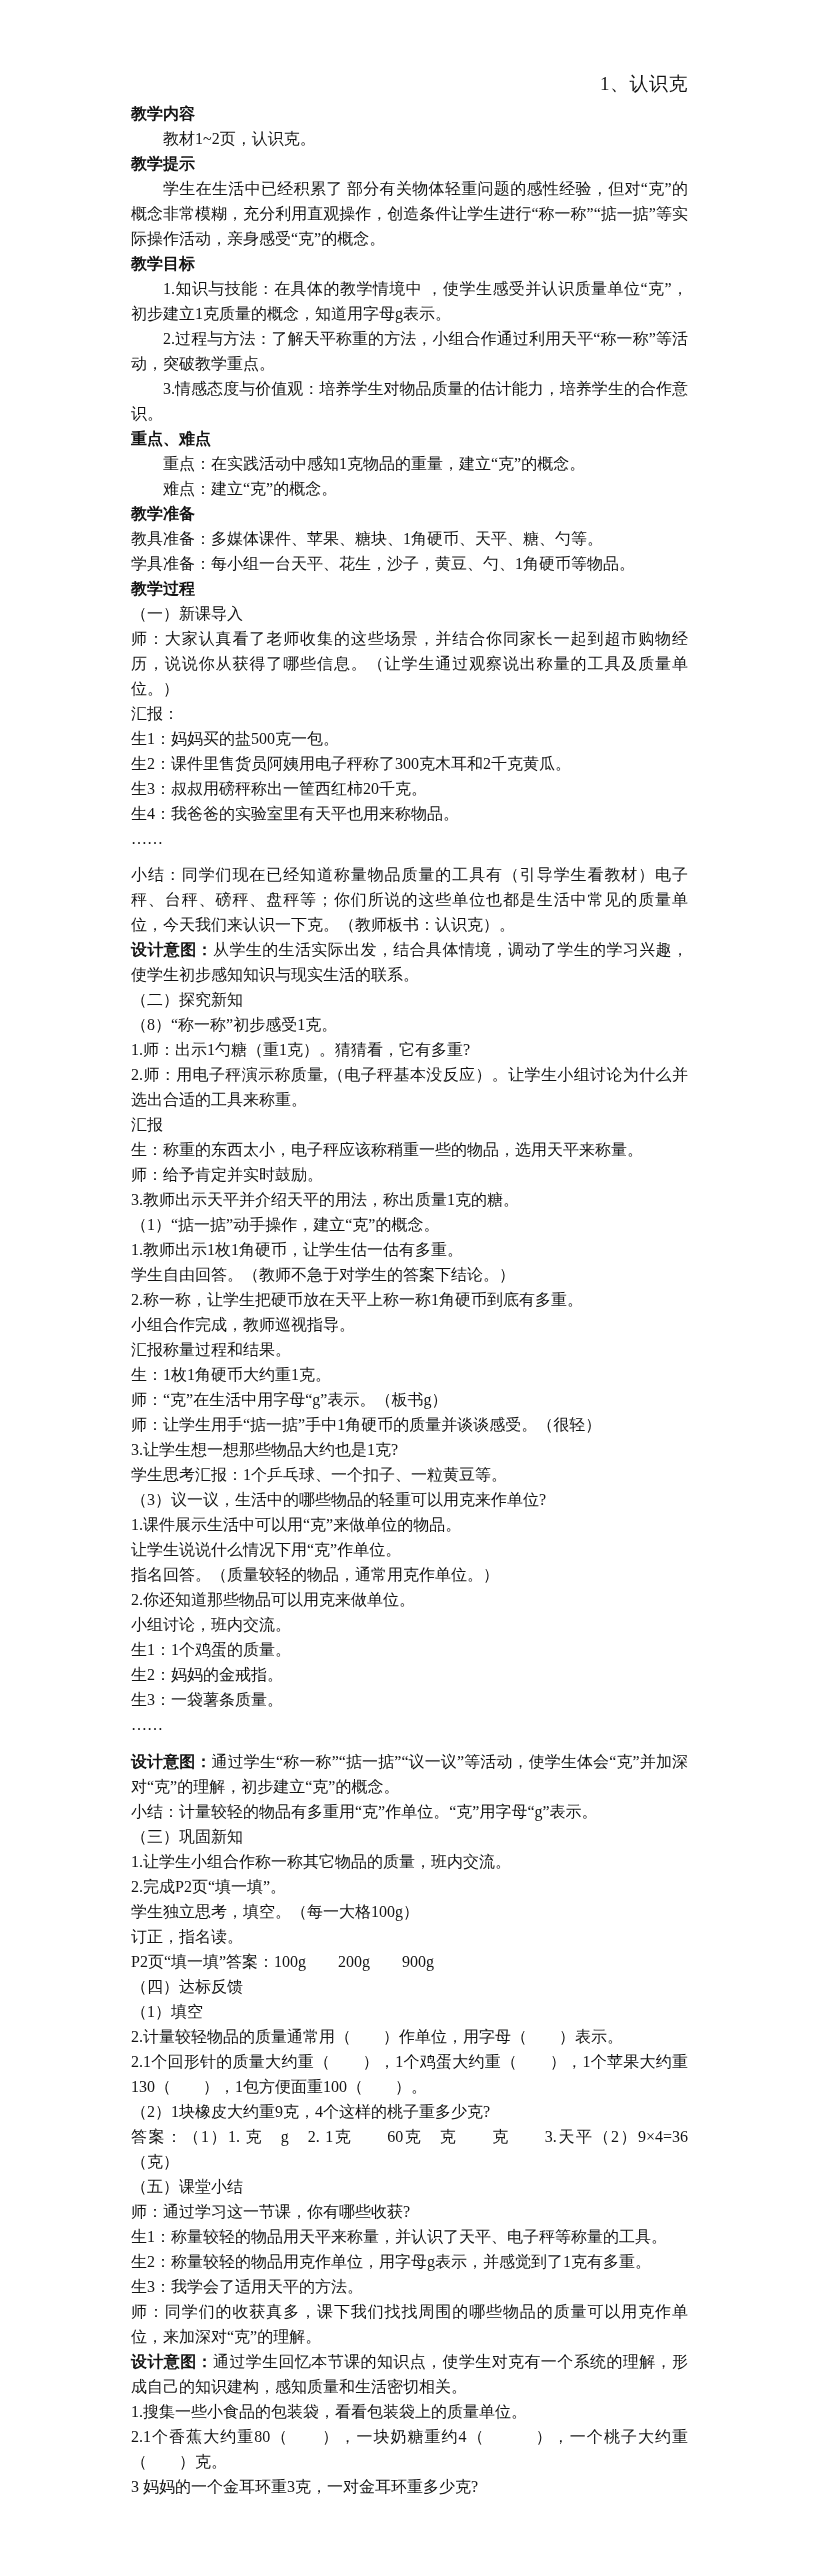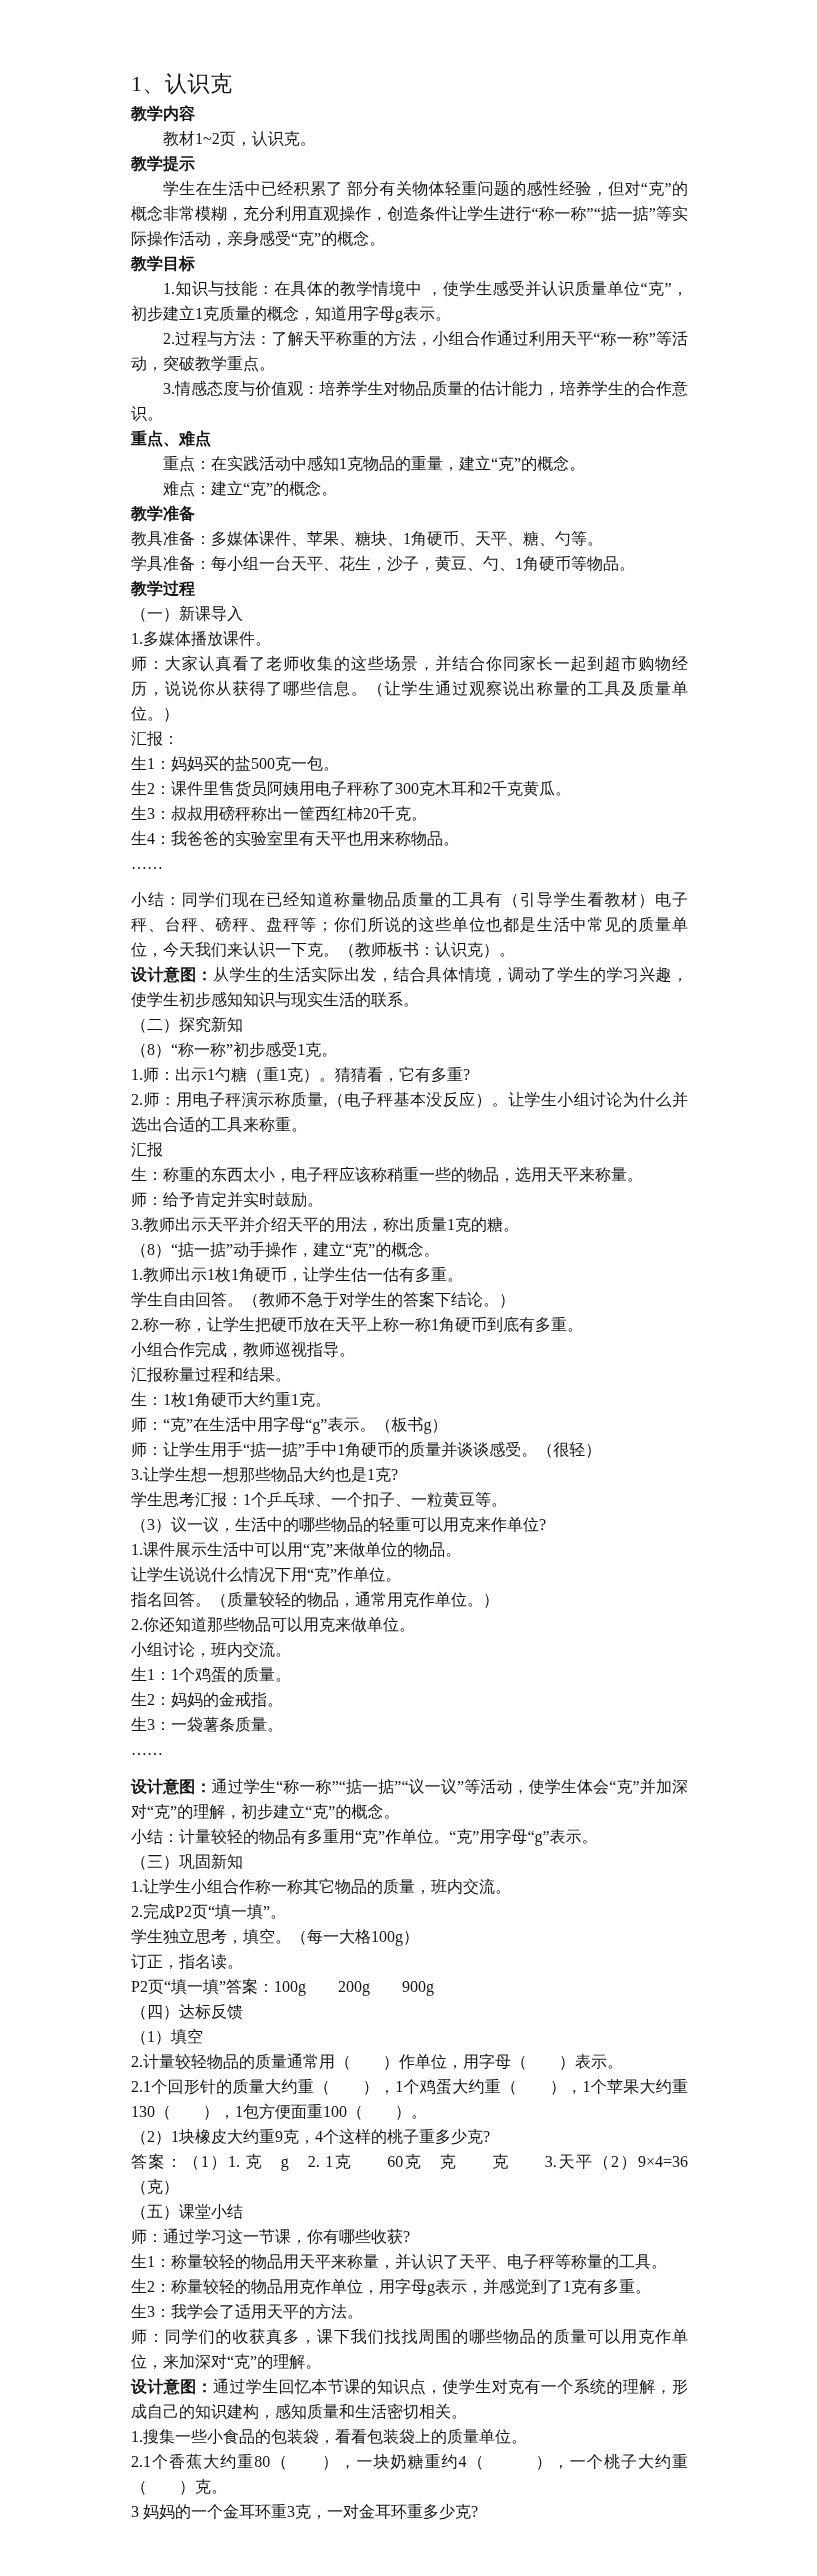--- a/index.html
+++ b/index.html
@@ -1,19 +1,19 @@
 <!DOCTYPE html>
 <html style="font-size:8.2px"><head>
 <meta charset="utf-8">
 <style>
   html,body{margin:0;padding:0;background:#ffffff;}
   #page{position:relative;width:818px;height:3280px;background:#fff;overflow:hidden;
         font-family:"Liberation Serif","DejaVu Serif",serif;color:#141414;}
   #doc{position:absolute;left:131px;top:71px;width:557px;font-size:16px;line-height:25px;text-align:justify;}
-  .title{text-align:left;font-size:22px;margin-bottom:5.2px;letter-spacing:0.5px;}
+  .title{text-align:right;font-size:19px;margin-bottom:5.2px;letter-spacing:0.5px;}
   .h{font-weight:bold;}
   .p{}
   .indent{text-indent:2em;}
   .mb{margin-bottom:11.3px;}
 </style>
 </head>
 <body>
 
 <div id="page">
   <div id="doc">
@@ -28,39 +28,38 @@
         <div class="p indent">2.过程与方法：了解天平称重的方法，小组合作通过利用天平“称一称”等活动，突破教学重点。</div>
         <div class="p indent">3.情感态度与价值观：培养学生对物品质量的估计能力，培养学生的合作意识。</div>
         <div class="h">重点、难点</div>
         <div class="p indent">重点：在实践活动中感知1克物品的重量，建立“克”的概念。</div>
         <div class="p indent">难点：建立“克”的概念。</div>
         <div class="h">教学准备</div>
         <div class="p">教具准备：多媒体课件、苹果、糖块、1角硬币、天平、糖、勺等。</div>
         <div class="p">学具准备：每小组一台天平、花生，沙子，黄豆、勺、1角硬币等物品。</div>
         <div class="h">教学过程</div>
         <div class="p">（一）新课导入</div>
-        <div class="p">1.多媒体播放课件。</div>
         <div class="p">师：大家认真看了老师收集的这些场景，并结合你同家长一起到超市购物经历，说说你从获得了哪些信息。（让学生通过观察说出称量的工具及质量单位。）</div>
         <div class="p">汇报：</div>
         <div class="p">生1：妈妈买的盐500克一包。</div>
         <div class="p">生2：课件里售货员阿姨用电子秤称了300克木耳和2千克黄瓜。</div>
         <div class="p">生3：叔叔用磅秤称出一筐西红柿20千克。</div>
         <div class="p">生4：我爸爸的实验室里有天平也用来称物品。</div>
         <div class="p mb">……</div>
         <div class="p">小结：同学们现在已经知道称量物品质量的工具有（引导学生看教材）电子秤、台秤、磅秤、盘秤等；你们所说的这些单位也都是生活中常见的质量单位，今天我们来认识一下克。（教师板书：认识克）。</div>
         <div class="p"><b>设计意图：</b>从学生的生活实际出发，结合具体情境，调动了学生的学习兴趣，使学生初步感知知识与现实生活的联系。</div>
         <div class="p">（二）探究新知</div>
         <div class="p">（8）“称一称”初步感受1克。</div>
         <div class="p">1.师：出示1勺糖（重1克）。猜猜看，它有多重?</div>
         <div class="p">2.师：用电子秤演示称质量,（电子秤基本没反应）。让学生小组讨论为什么并选出合适的工具来称重。</div>
         <div class="p">汇报</div>
         <div class="p">生：称重的东西太小，电子秤应该称稍重一些的物品，选用天平来称量。</div>
         <div class="p">师：给予肯定并实时鼓励。</div>
         <div class="p">3.教师出示天平并介绍天平的用法，称出质量1克的糖。</div>
-        <div class="p">（8）“掂一掂”动手操作，建立“克”的概念。</div>
+        <div class="p">（1）“掂一掂”动手操作，建立“克”的概念。</div>
         <div class="p">1.教师出示1枚1角硬币，让学生估一估有多重。</div>
         <div class="p">学生自由回答。（教师不急于对学生的答案下结论。）</div>
         <div class="p">2.称一称，让学生把硬币放在天平上称一称1角硬币到底有多重。</div>
         <div class="p">小组合作完成，教师巡视指导。</div>
         <div class="p">汇报称量过程和结果。</div>
         <div class="p">生：1枚1角硬币大约重1克。</div>
         <div class="p">师：“克”在生活中用字母“g”表示。（板书g）</div>
         <div class="p">师：让学生用手“掂一掂”手中1角硬币的质量并谈谈感受。（很轻）</div>
         <div class="p">3.让学生想一想那些物品大约也是1克?</div>
         <div class="p">学生思考汇报：1个乒乓球、一个扣子、一粒黄豆等。</div>

